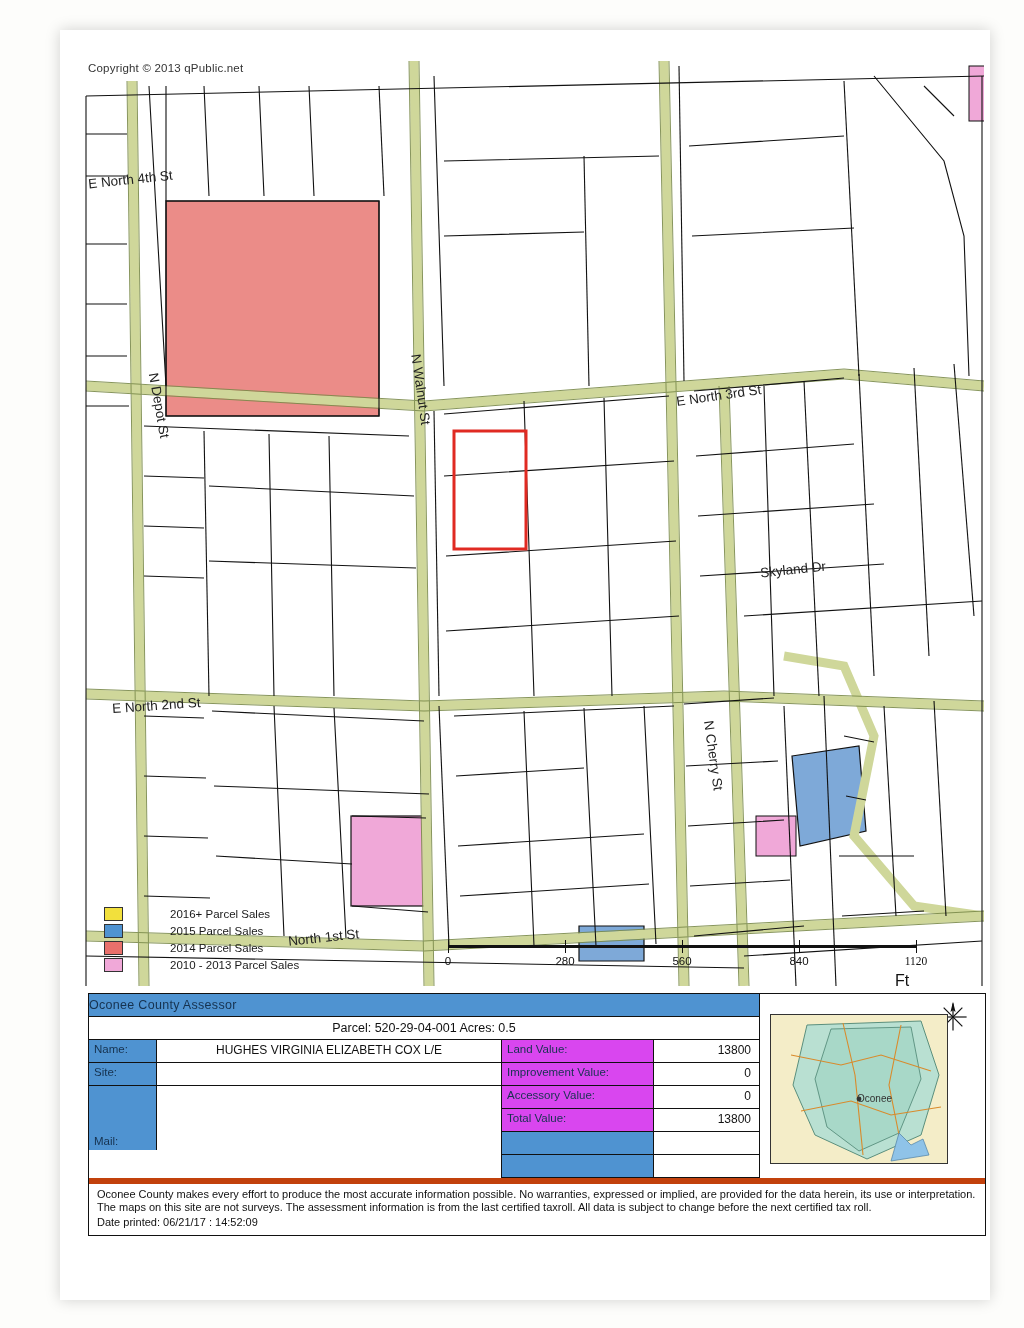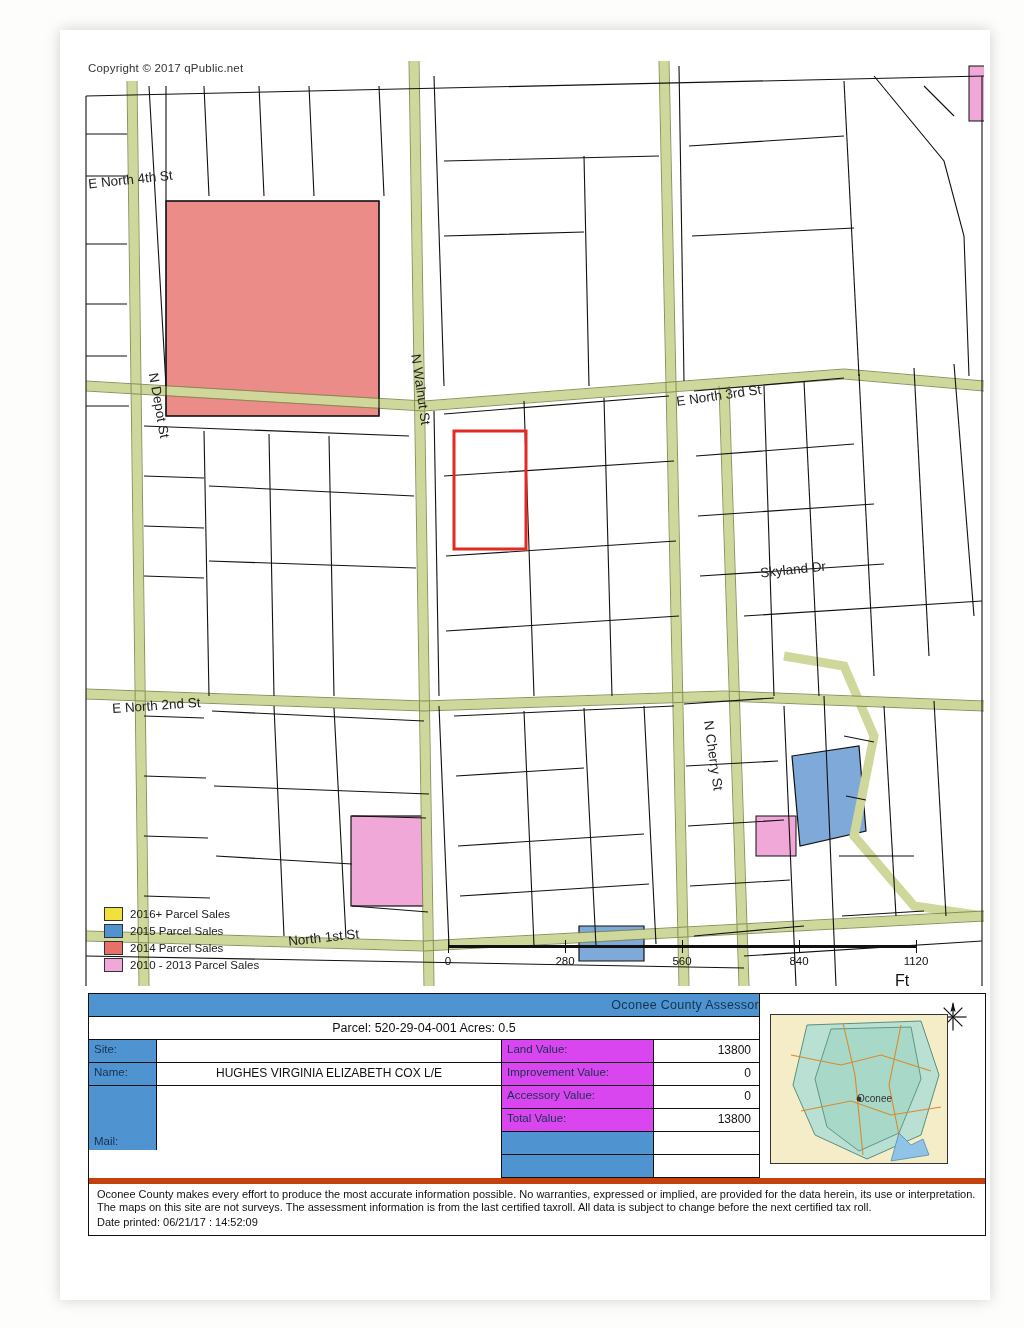--- a/index.html
+++ b/index.html
@@ -65,20 +65,21 @@
     height: 17px;
   }
   .legend-swatch {
     width: 17px; height: 12px;
     border: 1px solid #333;
     margin-right: 7px;
   }
   .legend-label {
     font-size: 11.5px;
     color: #1a1a1a;
+    margin-left: 40px;
   }
   
   #scalebar {
     position: absolute;
     left: 440px; top: 935px;
     width: 495px;
   }
   #scalebar .bar {
     position: absolute;
     left: 8px; top: 10px;
@@ -121,21 +122,21 @@
   #info-left { width: 670px; }
   #info-right {
     width: 224px;
     border-left: 1px solid #111;
     position: relative;
     background: #fff;
   }
   .bluebar {
     background: #4f93d1;
     color: #16324f;
-    text-align: right;
+    text-align: left;
     font-size: 12.5px;
     padding: 4px 0 4px 0;
     border-bottom: 1px solid #111;
     letter-spacing: 0.3px;
   }
   .parcel-line {
     text-align: center;
     font-size: 12.5px;
     padding: 4px 0;
     border-bottom: 1px solid #111;
@@ -323,21 +324,21 @@
         <path d="M755,800 L830,800 M758,860 L840,855"></path>
         <path d="M800,650 L812,860"></path>
         <path d="M850,645 L862,860"></path>
         <path d="M660,900 L898,885"></path>
         <path d="M2,900 L660,912"></path>
       </g>
 
       <rect x="370" y="375" width="72" height="118" fill="none" stroke="#e02a22" stroke-width="3"></rect>
     </svg>
 
-    <div class="copyright" style="position:absolute;left:4px;top:6px;">Copyright © 2017 qPublic.net</div>
+    <div class="copyright" style="position:absolute;left:4px;top:6px;">Copyright © 2013 qPublic.net</div>
   </div>
 
   <div class="street" style="left:88px; top:172px; transform: rotate(-6deg);">E North 4th St</div>
   <div class="street" style="left:126px; top:398px; transform: rotate(80deg);">N Depot St</div>
   <div class="street" style="left:385px; top:382px; transform: rotate(82deg);">N Walnut St</div>
   <div class="street" style="left:676px; top:388px; transform: rotate(-8deg);">E North 3rd St</div>
   <div class="street" style="left:760px; top:562px; transform: rotate(-6deg);">Skyland Dr</div>
   <div class="street" style="left:112px; top:698px; transform: rotate(-4deg);">E North 2nd St</div>
   <div class="street" style="left:678px; top:748px; transform: rotate(82deg);">N Cherry St</div>
   <div class="street" style="left:288px; top:930px; transform: rotate(-6deg);">North 1st St</div>
@@ -365,38 +366,38 @@
     <div class="bar"></div>
     <div class="tick" style="left:8px;"></div>
     <div class="tick" style="left:125px;"></div>
     <div class="tick" style="left:242px;"></div>
     <div class="tick" style="left:359px;"></div>
     <div class="tick" style="left:476px;"></div>
     <div class="lbl" style="left:8px;">0</div>
     <div class="lbl" style="left:125px;">280</div>
     <div class="lbl" style="left:242px;">560</div>
     <div class="lbl" style="left:359px;">840</div>
-    <div class="lbl" style="left:476px;">1120</div>
+    <div class="lbl" style="left:476px;font-family:Liberation Serif, serif;">1120</div>
     <div class="units">Ft</div>
   </div>
 
   <div id="info">
     <div id="info-top">
       <div id="info-left">
         <div class="bluebar">Oconee County Assessor</div>
         <div class="parcel-line">Parcel:  520-29-04-001  Acres: 0.5</div>
         <div class="grid">
           <div class="col-left">
             <div class="frow">
+              <div class="fkey">Name:</div>
+              <div class="fval">HUGHES VIRGINIA ELIZABETH COX L/E</div>
+            </div>
+            <div class="frow">
               <div class="fkey">Site:</div>
               <div class="fval"></div>
-            </div>
-            <div class="frow">
-              <div class="fkey">Name:</div>
-              <div class="fval">HUGHES VIRGINIA ELIZABETH COX L/E</div>
             </div>
             <div class="frow mail-row">
               <div class="fkey">Mail:</div>
             </div>
           </div>
           <div class="col-right">
             <div class="vrow">
               <div class="vkey">Land Value:</div>
               <div class="vval">13800</div>
             </div>

